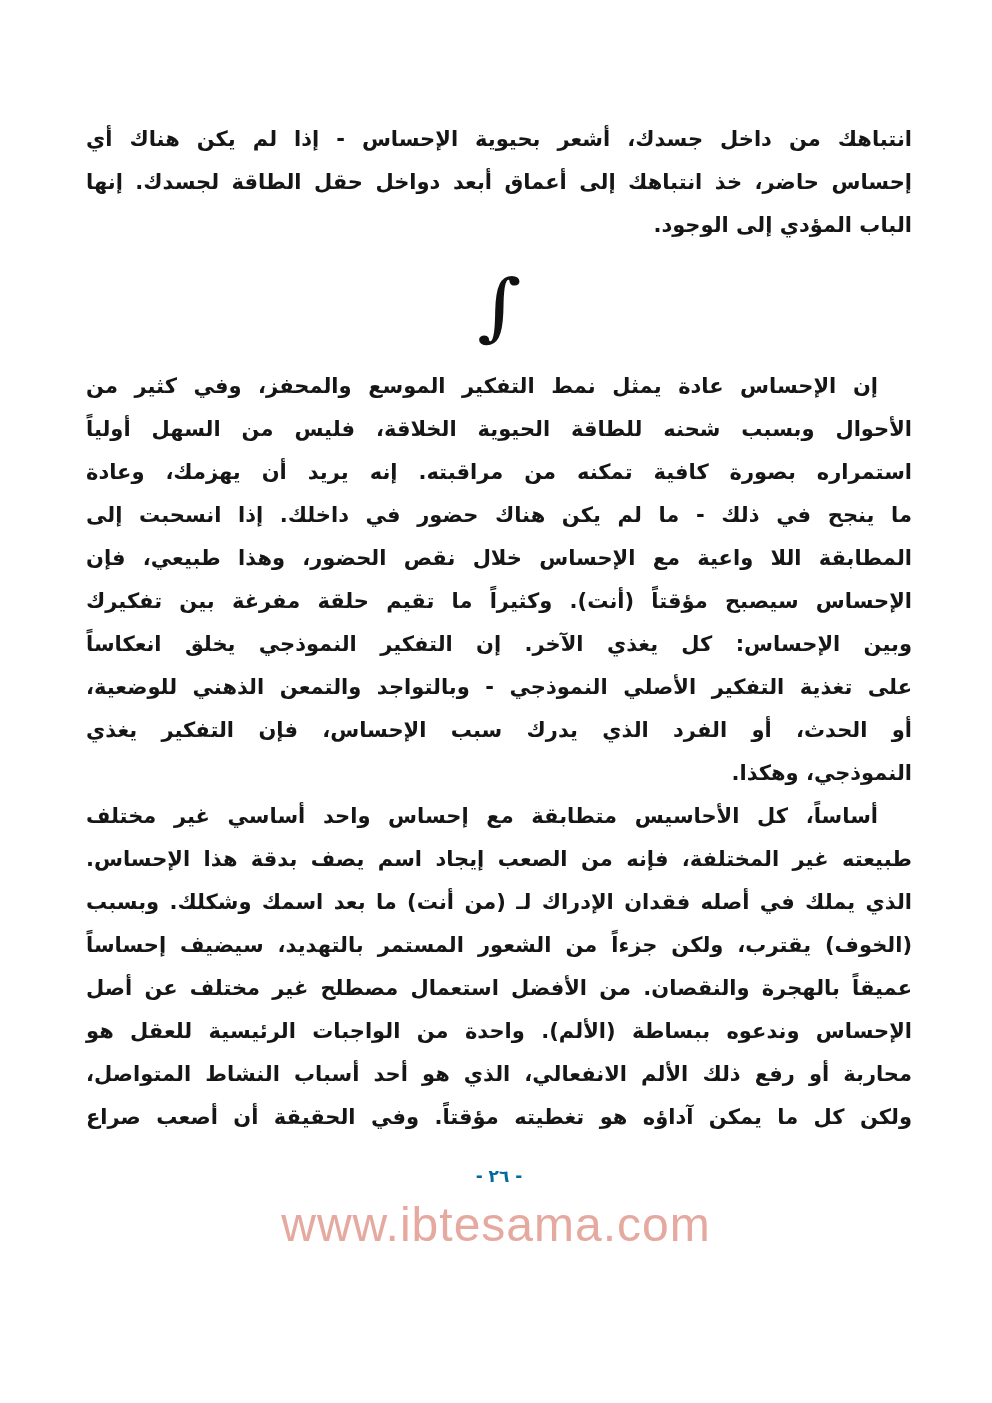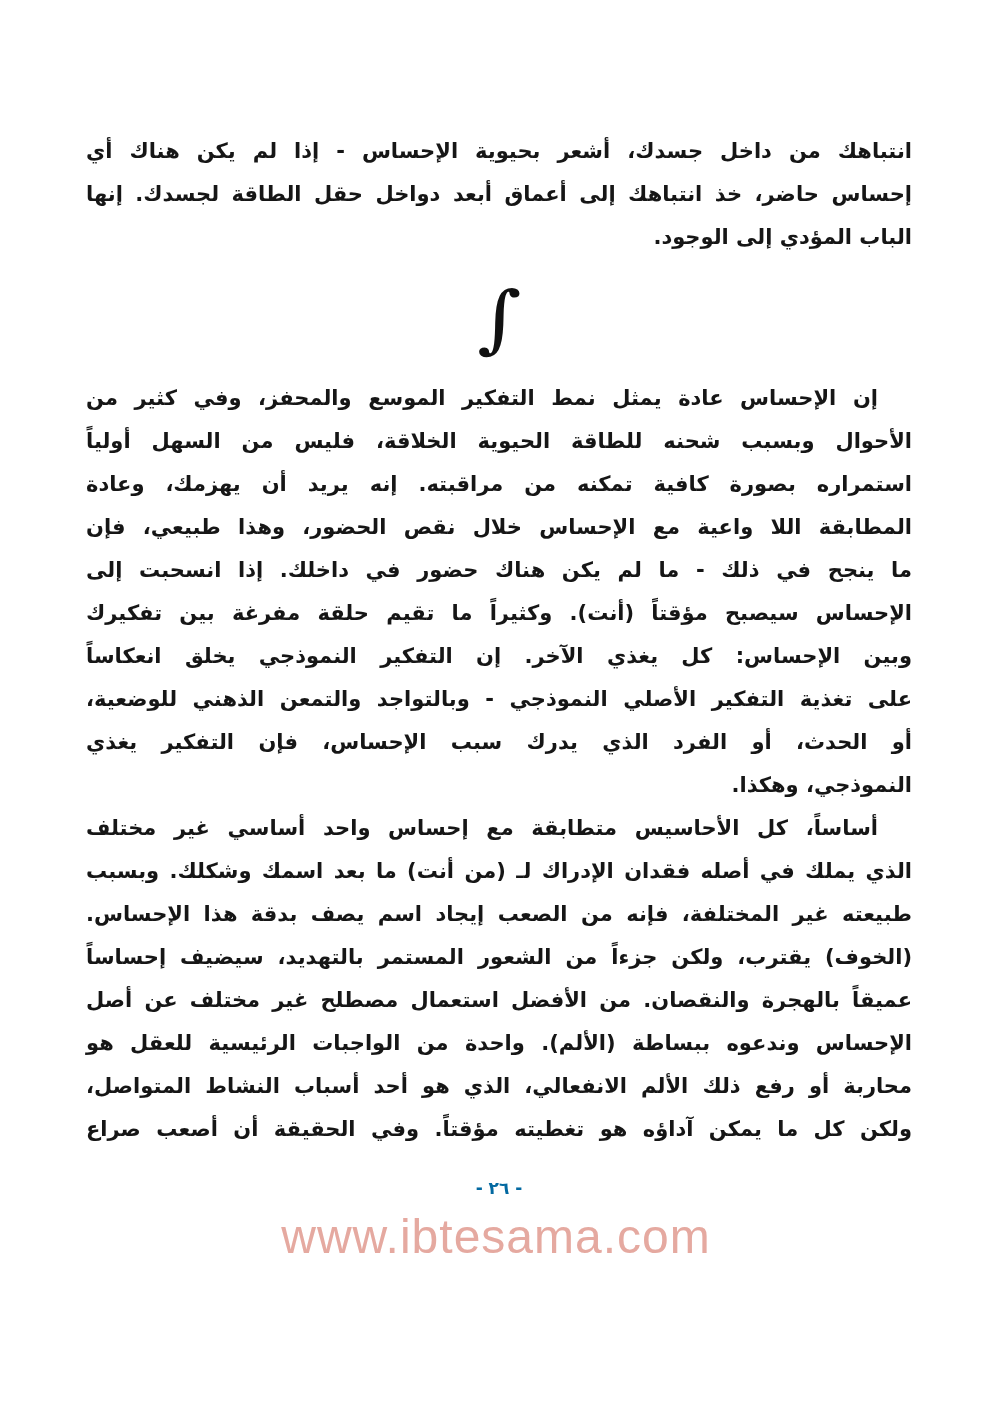--- a/index.html
+++ b/index.html
@@ -7,21 +7,20 @@
     padding: 0;
     background: #ffffff;
   }
   .page {
     position: relative;
     width: 992px;
     height: 1268px;
     background: #ffffff;
     overflow: hidden;
     font-family: "DejaVu Sans", sans-serif;
-    margin-top: 12px;
   }
   .text-column {
     position: absolute;
     top: 118px;
     right: 80px;
     left: 86px;
     direction: rtl;
     color: #161616;
     font-size: 21px;
     font-weight: bold;
@@ -89,33 +88,33 @@
     </div>
 
     <div class="divider-block">
       <span class="ornament">∫</span>
     </div>
 
     <div class="paragraph">
       <div class="text-line indent-first">إن الإحساس عادة يمثل نمط التفكير الموسع والمحفز، وفي كثير من</div>
       <div class="text-line">الأحوال وبسبب شحنه للطاقة الحيوية الخلاقة، فليس من السهل أولياً</div>
       <div class="text-line">استمراره بصورة كافية تمكنه من مراقبته. إنه يريد أن يهزمك، وعادة</div>
+      <div class="text-line">ما ينجح في ذلك - ما لم يكن هناك حضور في داخلك. إذا انسحبت إلى</div>
       <div class="text-line">المطابقة اللا واعية مع الإحساس خلال نقص الحضور، وهذا طبيعي، فإن</div>
-      <div class="text-line">ما ينجح في ذلك - ما لم يكن هناك حضور في داخلك. إذا انسحبت إلى</div>
       <div class="text-line">الإحساس سيصبح مؤقتاً (أنت). وكثيراً ما تقيم حلقة مفرغة بين تفكيرك</div>
       <div class="text-line">وبين الإحساس: كل يغذي الآخر. إن التفكير النموذجي يخلق انعكاساً</div>
       <div class="text-line">على تغذية التفكير الأصلي النموذجي - وبالتواجد والتمعن الذهني للوضعية،</div>
       <div class="text-line">أو الحدث، أو الفرد الذي يدرك سبب الإحساس، فإن التفكير يغذي</div>
       <div class="text-line para-end">النموذجي، وهكذا.</div>
     </div>
 
     <div class="paragraph">
       <div class="text-line indent-first">أساساً، كل الأحاسيس متطابقة مع إحساس واحد أساسي غير مختلف</div>
+      <div class="text-line">طبيعته غير المختلفة، فإنه من الصعب إيجاد اسم يصف بدقة هذا الإحساس.</div>
       <div class="text-line">الذي يملك في أصله فقدان الإدراك لـ (من أنت) ما بعد اسمك وشكلك. وبسبب</div>
-      <div class="text-line">طبيعته غير المختلفة، فإنه من الصعب إيجاد اسم يصف بدقة هذا الإحساس.</div>
       <div class="text-line">(الخوف) يقترب، ولكن جزءاً من الشعور المستمر بالتهديد، سيضيف إحساساً</div>
       <div class="text-line">عميقاً بالهجرة والنقصان. من الأفضل استعمال مصطلح غير مختلف عن أصل</div>
       <div class="text-line">الإحساس وندعوه ببساطة (الألم). واحدة من الواجبات الرئيسية للعقل هو</div>
       <div class="text-line">محاربة أو رفع ذلك الألم الانفعالي، الذي هو أحد أسباب النشاط المتواصل،</div>
       <div class="text-line">ولكن كل ما يمكن آداؤه هو تغطيته مؤقتاً. وفي الحقيقة أن أصعب صراع</div>
     </div>
 
     <div class="page-number">- ٢٦ -</div>
   </div>
 

